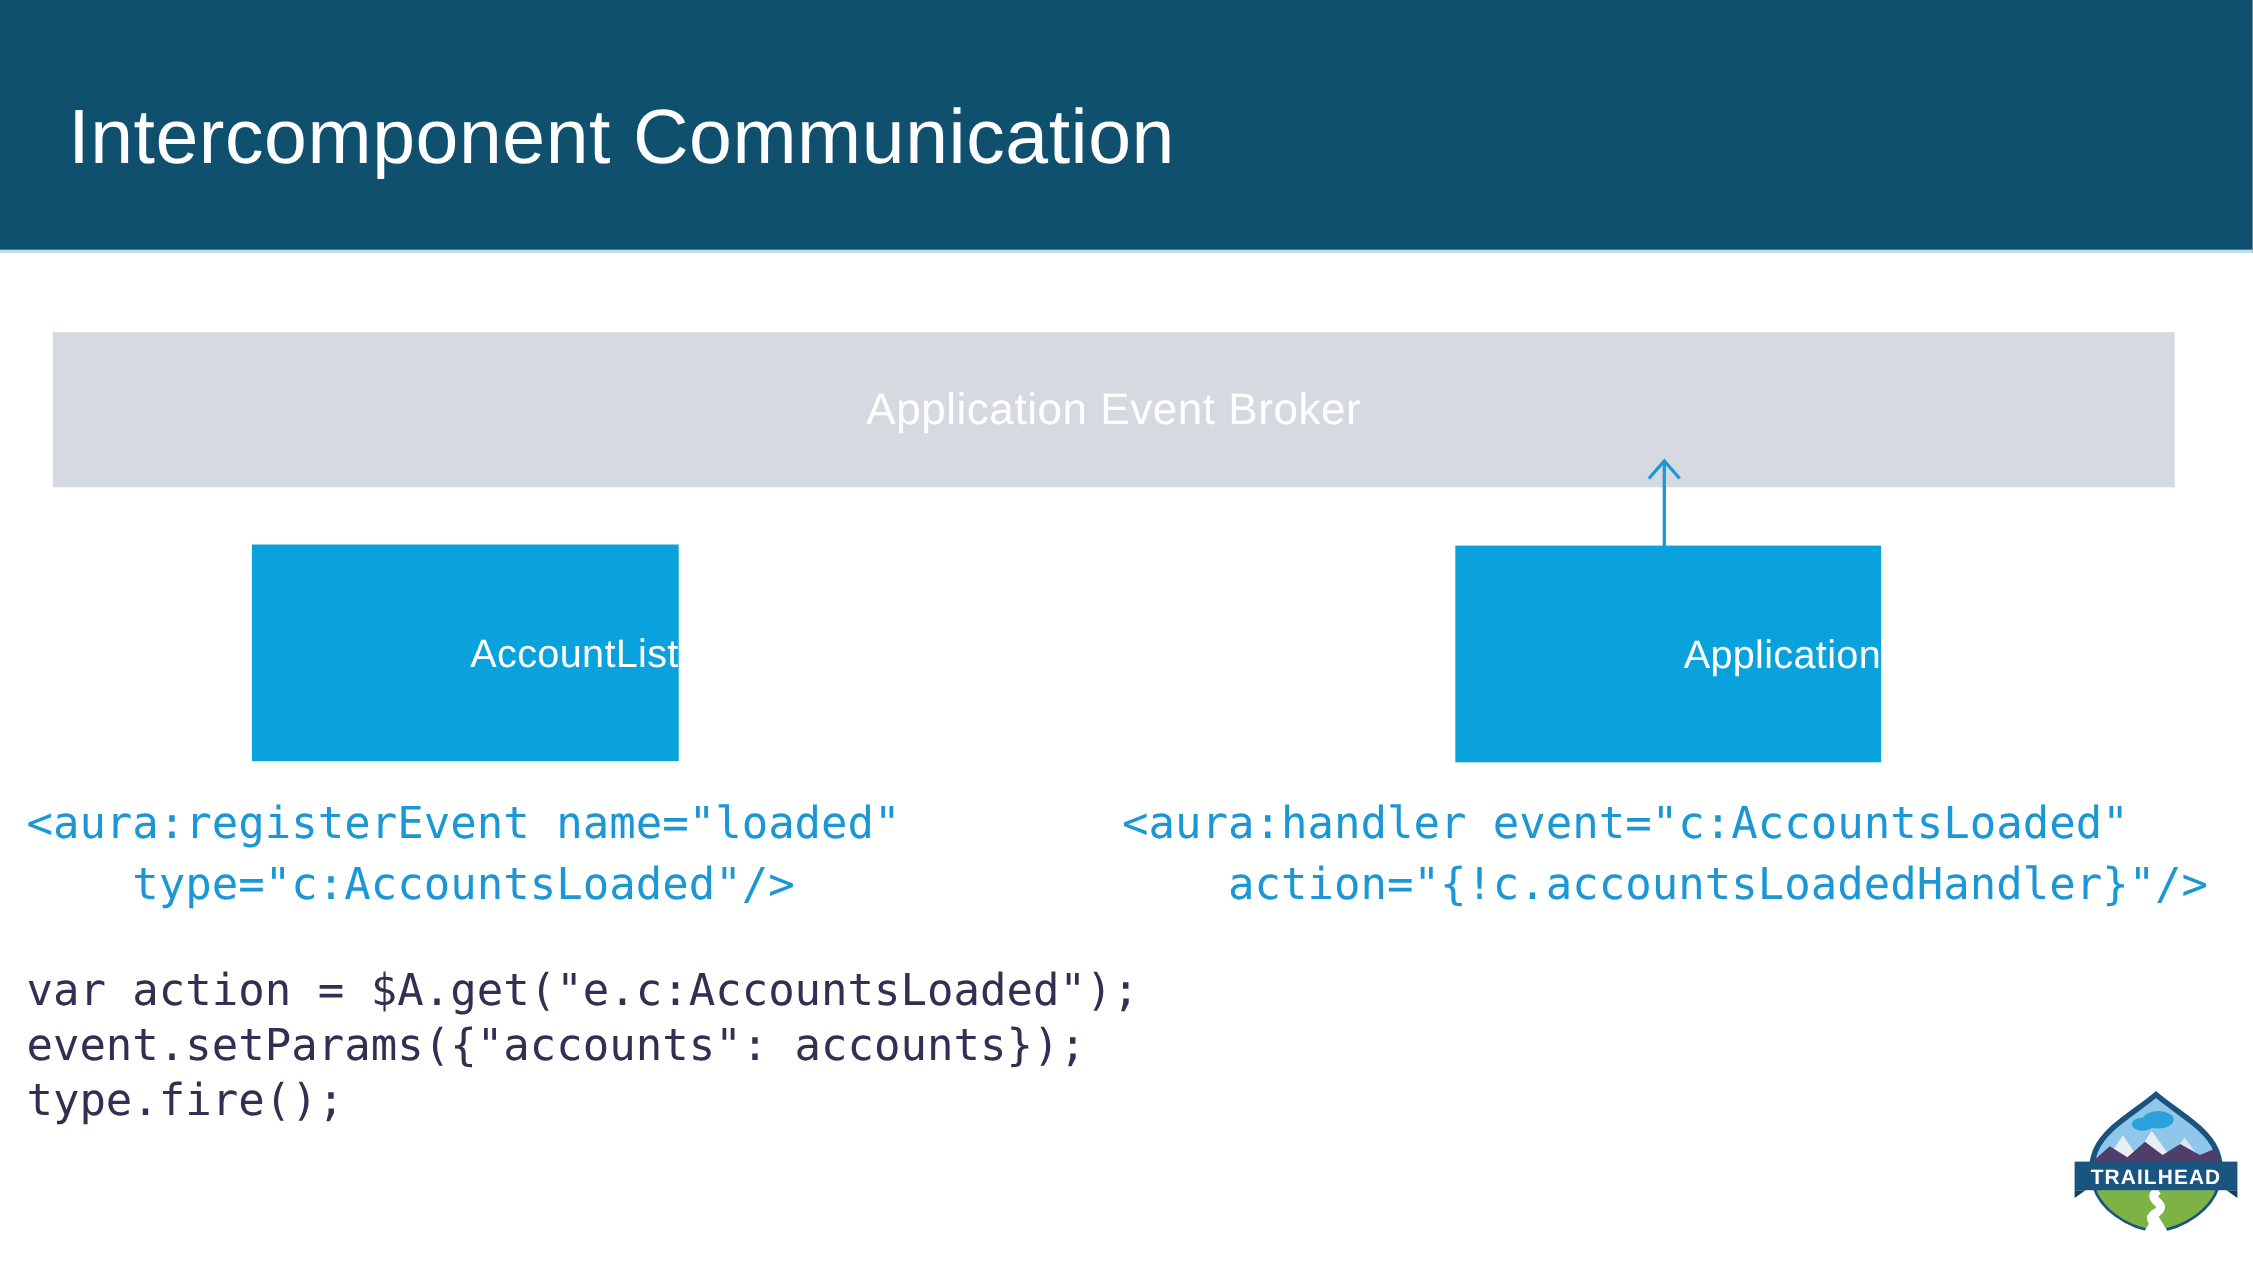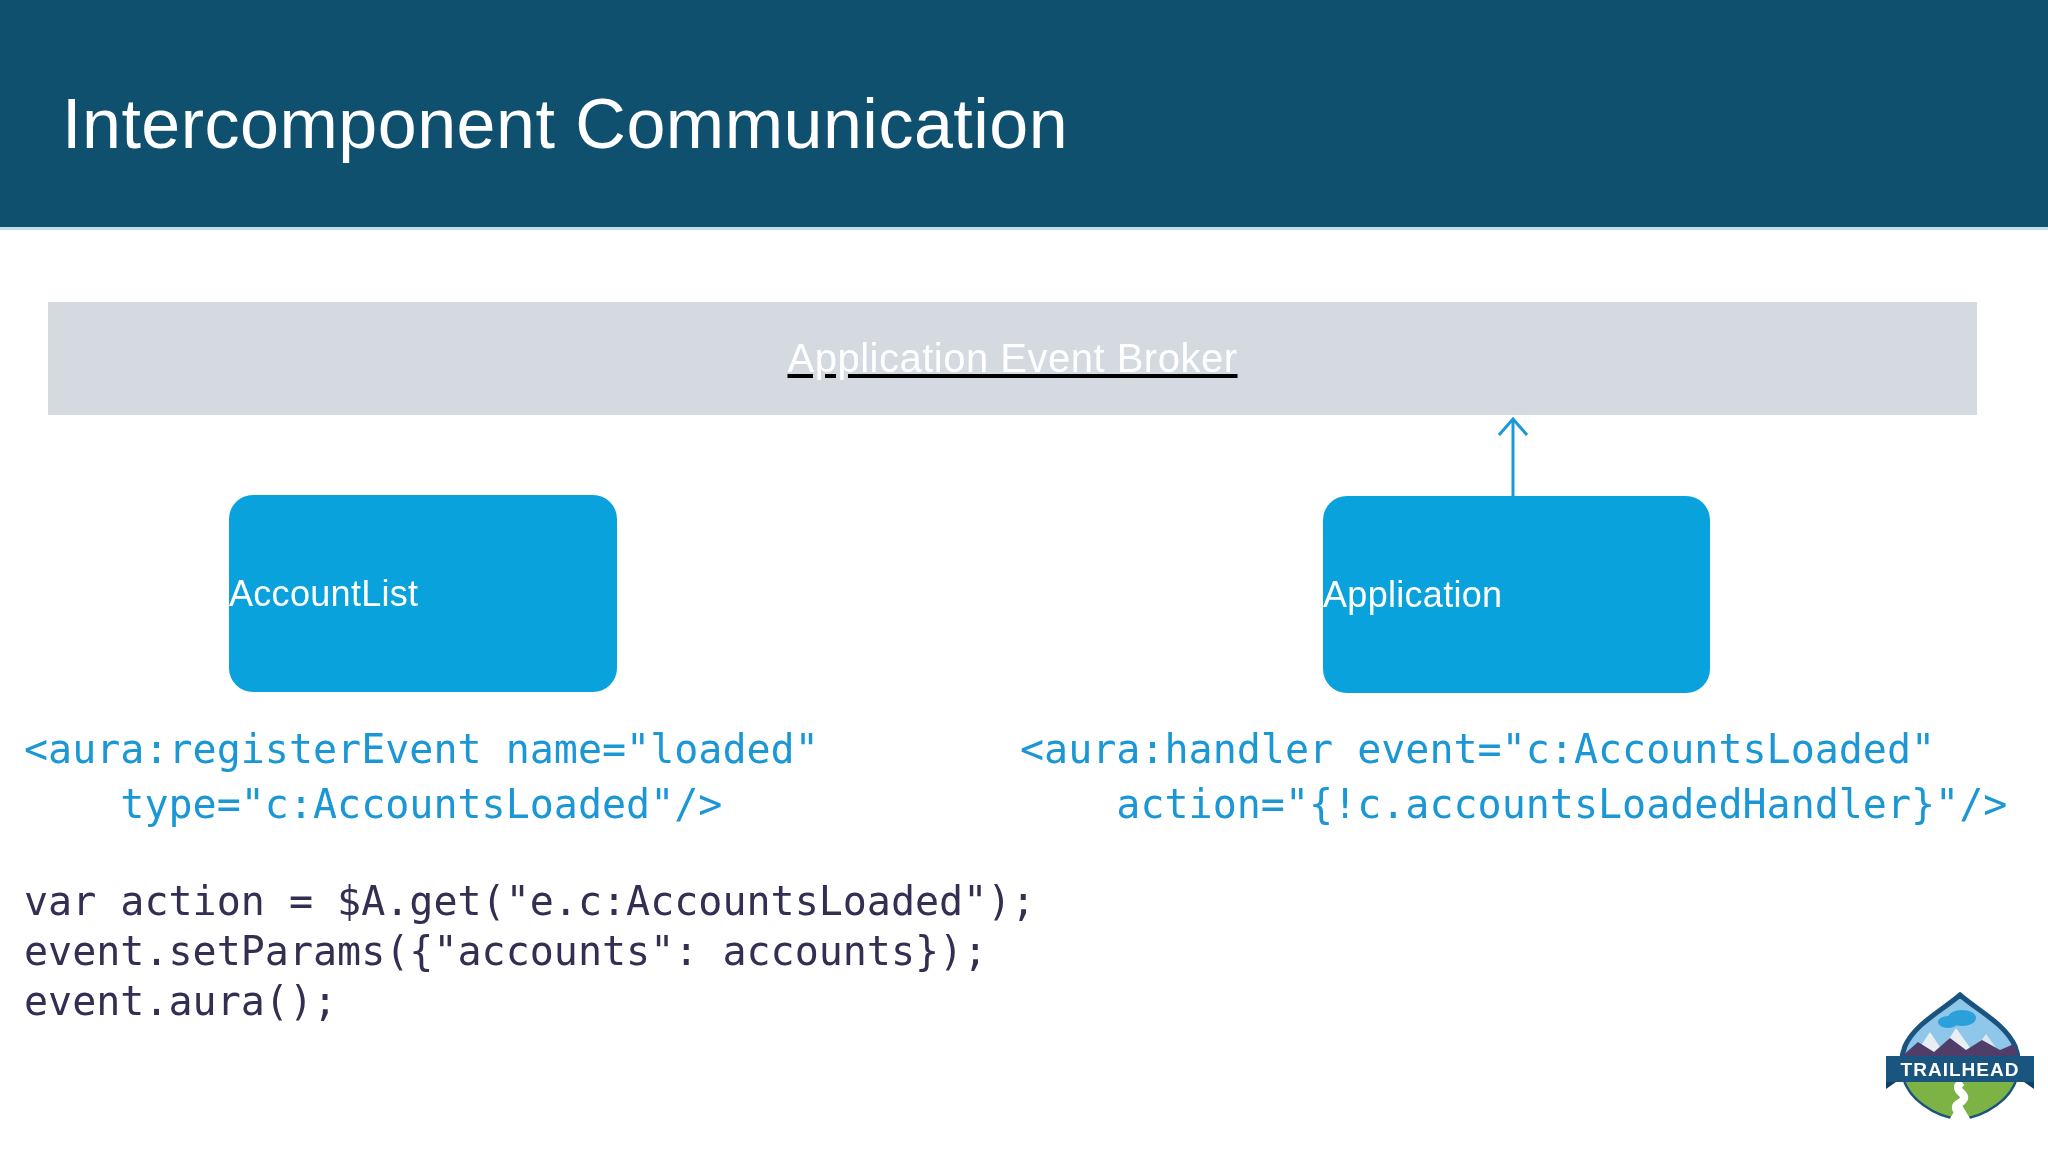--- a/index.html
+++ b/index.html
@@ -20,33 +20,33 @@
   }
   .page-title{
     position:absolute;left:62px;top:86px;
     margin:0;
     font-size:70px;font-weight:400;line-height:76px;
     color:#ffffff;letter-spacing:0.5px;
     white-space:nowrap;
   }
   
   .broker-bar{
-    position:absolute;left:48px;top:302px;width:1929px;height:113px;
+    position:absolute;left:48px;top:302px;width:1929px;height:141px;
     background:var(--broker-bg,#d5dae0);
-    display:flex;align-items:center;justify-content:center;text-decoration:underline;
+    display:flex;align-items:center;justify-content:center;
   }
   .broker-label{
     color:#ffffff;font-size:40px;font-weight:400;letter-spacing:0.5px;
     white-space:nowrap;
   }
   
   .component-box{
     position:absolute;
     background:var(--component-bg,#0aa2dc);
-    display:flex;align-items:center;justify-content:flex-start;border-radius:24px;
+    display:flex;align-items:center;justify-content:flex-end;
   }
   .component-box.account-list{left:229px;top:495px;width:388px;height:197px;}
   .component-box.account-map{left:1323px;top:496px;width:387px;height:197px;}
   .component-label{
     color:#ffffff;font-size:36px;font-weight:400;letter-spacing:0.3px;
     white-space:nowrap;
   }
   
   .event-arrow{position:absolute;left:1490px;top:412px;width:46px;height:86px;}
   .event-arrow line,.event-arrow polyline{
@@ -99,21 +99,21 @@
   </div>
 
   <div class="code-block code-handler">
     <div class="code-line">&lt;aura:handler event="c:AccountsLoaded"</div>
     <div class="code-line">    action="{!c.accountsLoadedHandler}"/&gt;</div>
   </div>
 
   <div class="code-block code-fire-event">
     <div class="code-line">var action = $A.get("e.c:AccountsLoaded");</div>
     <div class="code-line">event.setParams({"accounts": accounts});</div>
-    <div class="code-line">event.aura();</div>
+    <div class="code-line">type.fire();</div>
   </div>
 
   <svg class="trailhead-logo" viewBox="0 0 140 132" aria-hidden="true">
     <defs>
       <clipPath id="badgeClip">
         <path d="M70 3 C 90 20 115 32 125 54 C 133 74 126 98 106 112 C 95 120 82 125 70 126 C 58 125 45 120 34 112 C 14 98 7 74 15 54 C 25 32 50 20 70 3 Z"></path>
       </clipPath>
     </defs>
 
     <path d="M70 3 C 90 20 115 32 125 54 C 133 74 126 98 106 112 C 95 120 82 125 70 126 C 58 125 45 120 34 112 C 14 98 7 74 15 54 C 25 32 50 20 70 3 Z" fill="#8fc7ea" stroke="#1a547e" stroke-width="5"></path>

